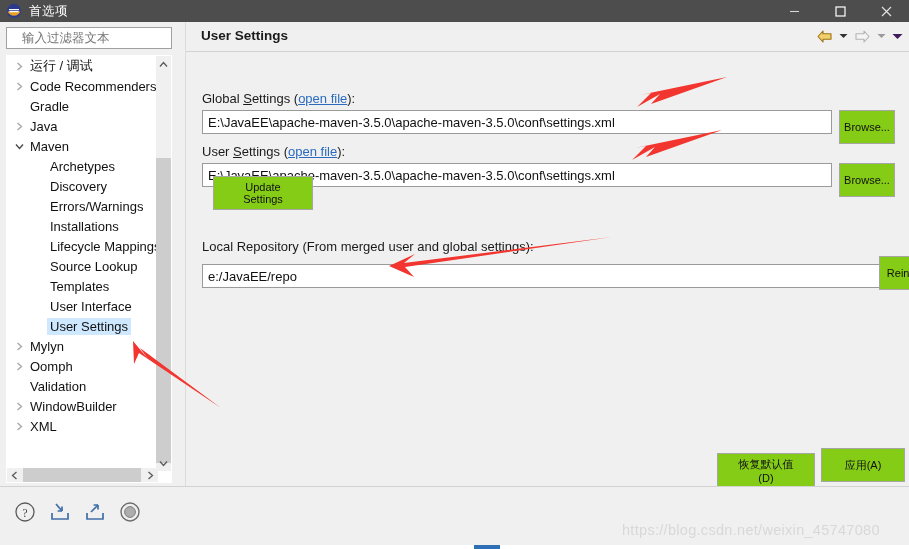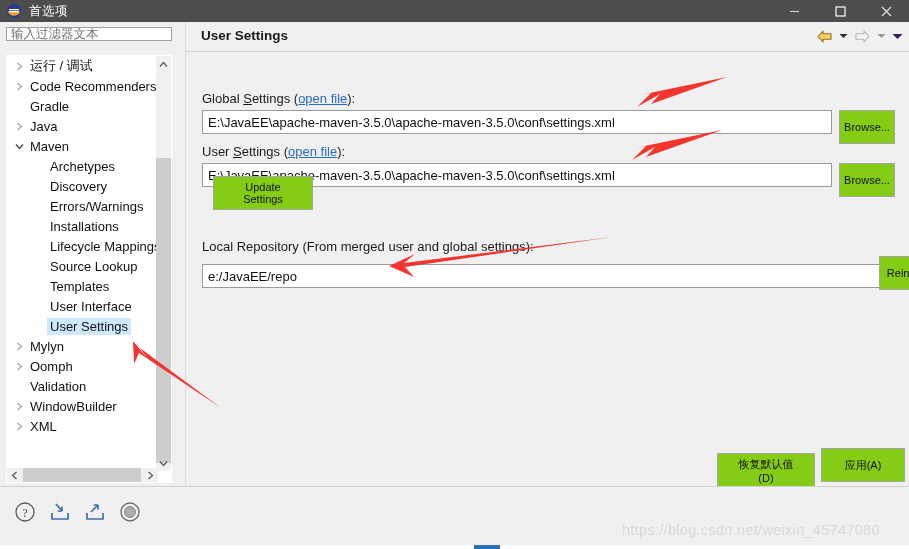--- a/index.html
+++ b/index.html
@@ -29,24 +29,24 @@
     color: #e8e8e8;
   }
   .win-btn svg { display: block; }
 
   
   .left-panel {
     position: absolute; left: 0; top: 22px; width: 185px; height: 464px;
     background: #f0f0f0;
   }
   .filter-box {
-    position: absolute; left: 6px; top: 5px; width: 166px; height: 14px;
+    position: absolute; left: 6px; top: 5px; width: 166px; height: 22px;
     background: #ffffff; border: 1px solid #a0a0a0;
     font-size: 12.5px; color: #8b8b8b;
-    padding: 2px 4px; line-height: 18px;
+    padding: 2px 15px; line-height: 18px;
     outline: none;
   }
   .tree-wrap {
     position: absolute; left: 6px; top: 33px; width: 166px; height: 428px;
     background: #ffffff; border: 1px solid #ffffff;
     overflow: hidden;
   }
   .tree {
     position: absolute; left: 0; top: 0; width: 151px; height: 415px;
     overflow: hidden; background: #fff;

